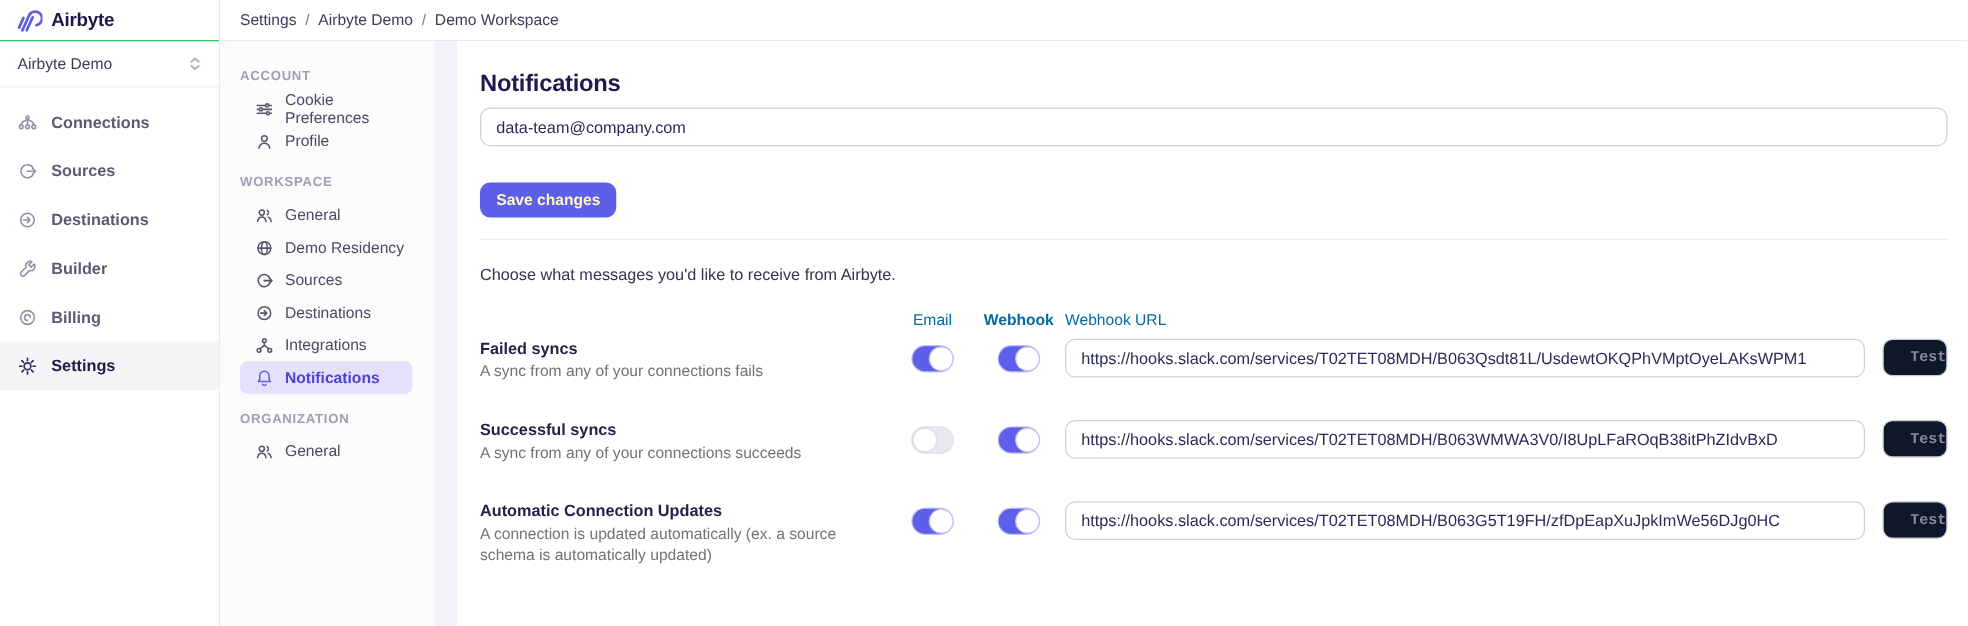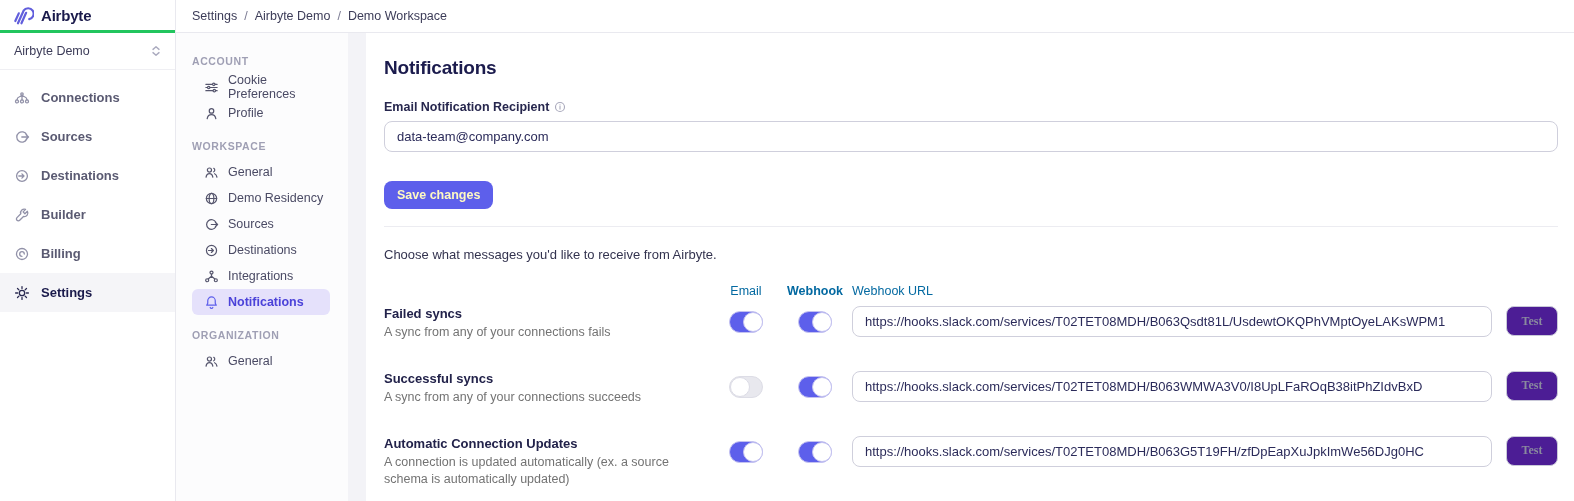--- a/index.html
+++ b/index.html
@@ -1,21 +1,21 @@
 <!DOCTYPE html>
 <html><head>
 <meta charset="utf-8">
 <style>
   * { margin:0; padding:0; box-sizing:border-box; }
   html,body { width:1574px; height:501px; background:#fff; font-family:"Liberation Sans", sans-serif; color:#26264F; overflow:hidden; }
   .app { display:flex; width:1574px; height:501px; }
 
   
   .sidebar { width:176px; min-width:176px; border-right:1px solid #E9E9EF; display:flex; flex-direction:column; background:#fff; }
-  .logo-row { height:33px; border-bottom:3px solid #22c55e; display:flex; align-items:center; padding-left:12px; gap:7px; }
+  .logo-row { height:33px; border-bottom:1px solid #22c55e; display:flex; align-items:center; padding-left:12px; gap:7px; }
   .logo-text { font-size:15px; font-weight:700; color:#1A1A4B; letter-spacing:-0.2px; }
   .ws-row { height:37px; border-bottom:1px solid #EFEFF3; display:flex; align-items:center; justify-content:space-between; padding:0 13px 0 14px; }
   .ws-name { font-size:12.5px; color:#3C3C58; }
   .side-nav { padding-top:8px; }
   .side-item { height:39px; display:flex; align-items:center; gap:11px; padding-left:14px; font-size:13px; font-weight:600; color:#5A5A72; cursor:pointer; }
   .side-item .ic { color:#9191A8; display:flex; }
   .side-item.active { background:#F5F5F8; color:#1A1A4B; }
   .side-item.active .ic { color:#2B2B52; }
 
   
@@ -56,21 +56,21 @@
   .col-t2 { width:74px; min-width:74px; display:flex; justify-content:center;font-weight:bold; }
   .col-url { flex:1; min-width:0; display:flex; }
   .col-test { width:52px; min-width:52px; margin-left:14px; }
   .hdr-row .col-url { padding-left:0; }
   .nrow { margin-top:8px; }
   .nrow + .nrow { margin-top:30px; }
   .nrow .col-t1, .nrow .col-t2 { padding-top:5px; }
   .row-title { font-size:13px; font-weight:600; color:#22224A; }
   .row-desc { margin-top:3px; font-size:12.5px; color:#737373; line-height:1.35; }
   .url-input { margin-top:0; height:31px; }
-  .btn-test { width:52px; height:30px; background:#4c1d95; border:1px solid #C9C9D8; border-radius:8px; color:#8A8A9E; font-size:12px; font-weight:600; font-family:Liberation Serif, serif; cursor:pointer; }
+  .btn-test { width:52px; height:30px; background:#0f172a; border:1px solid #C9C9D8; border-radius:8px; color:#8A8A9E; font-size:12px; font-weight:600; font-family:Liberation Mono, monospace; cursor:pointer;text-align:right; }
 
   
   .toggle { width:34px; height:22px; border-radius:11px; background:#E8E8EE; border:1px solid #DDDDE6; position:relative; cursor:pointer; }
   .toggle .knob { position:absolute; top:0px; left:0px; width:20px; height:20px; border-radius:50%; background:#fff; border:1px solid #DCDCE6; }
   .toggle.on { background:#5D5FEB; border-color:#C4C2F0; }
   .toggle.on .knob { left:auto; right:-1px; top:0px; border-color:#C4C2F0; }
 
   svg { display:block; }
 </style>
 </head>
@@ -267,30 +267,20 @@
           </span>
           <span>General</span>
         </div>
       </nav>
 
       <div class="gutter"></div>
 
       <main class="main">
         <h1 class="page-title">Notifications</h1>
 
-        <div class="field-label-row">
-          <span class="field-label">Email Notification Recipient</span>
-          <span class="info-ic">
-            <svg width="12" height="12" viewBox="0 0 16 16" fill="none" stroke="currentColor" stroke-width="1.5" stroke-linecap="round">
-              <circle cx="8" cy="8" r="6"></circle>
-                <path d="M8 7.4 v3.4"></path>
-                <path d="M8 5 v.2"></path>
-            </svg>
-          </span>
-        </div>
         <input class="text-input" type="text" value="data-team@company.com" style="">
 
         <button class="btn-primary">Save changes</button>
 
         <hr class="divider">
 
         <p class="intro">Choose what messages you'd like to receive from Airbyte.</p>
 
         
         <div class="grid-row hdr-row">

